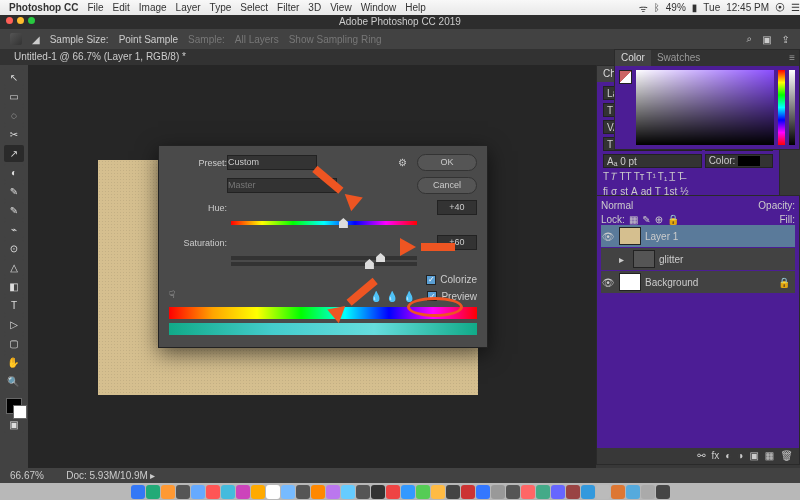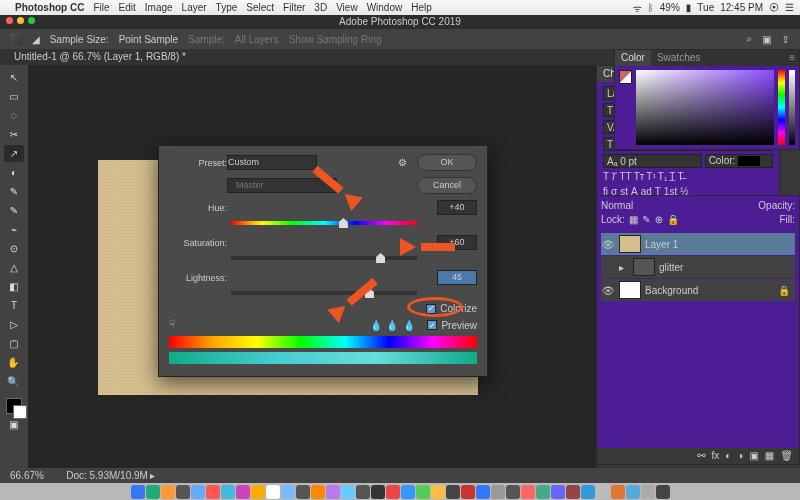--- a/index.html
+++ b/index.html
@@ -1,17 +1,17 @@
 <!DOCTYPE html>
 <html><head>
 <meta charset="utf-8">
 <style>
 *{margin:0;padding:0;box-sizing:border-box;font-family:-apple-system,Helvetica,Arial,sans-serif;font-size:10px;color:#ccc;}
 body{width:800px;height:500px;background:#323232;overflow:hidden;position:relative;}
-.menubar{height:15px;background:linear-gradient(#f8f8f8,#e8e8e8);display:flex;align-items:center;padding:0 6px;font-size:9px;color:#333;}
+.menubar{height:15px;background:linear-gradient(#f8f8f8,#e8e8e8);display:flex;align-items:center;padding:0 0;font-size:9px;color:#333;}
 .menubar span{color:#333;margin-right:9px;}
 .menubar .right{margin-left:auto;display:flex;gap:6px;align-items:center;}
 .menubar .right span{margin:0;}
 .appbar{height:14px;background:#2d2d2d;text-align:center;font-size:9px;line-height:14px;color:#bbb;position:relative;}
 .appbar .dots{position:absolute;left:6px;top:2px;display:flex;gap:4px;}
 .appbar .dot{width:7px;height:7px;border-radius:50%;}
 .appbar .red{background:#ff5f57;}
 .appbar .yel{background:#febc2e;}
 .appbar .grn{background:#28c840;}
 .optbar{height:20px;background:#424242;display:flex;align-items:center;padding:0 10px;gap:10px;font-size:8px;color:#bbb;}
@@ -150,21 +150,21 @@
         <div class="row">
           <label>Preset:</label>
           <div class="valbox" style="width:90px;text-align:left;">Custom</div>
           <span style="flex:1"></span>
           <span>⚙</span>
           <div style="width:10px"></div>
           <div class="btn">OK</div>
         </div>
         <div class="row">
           <label></label>
-          <div class="valbox" style="width:110px;text-align:left;padding-left:8px;color:#777">Master</div>
+          <div class="valbox" style="width:110px;text-align:left;padding-left:0;color:#777">Master</div>
           <span style="flex:1"></span>
           <div class="btn">Cancel</div>
         </div>
 
         <div class="row" style="margin-top:6px">
           <label>Hue:</label>
           <div class="sliderbox"></div>
           <div class="valbox">+40</div>
         </div>
         <div class="track huegrad" style="margin-left:62px;margin-right:60px">
@@ -173,25 +173,20 @@
 
         <div class="row" style="margin-top:10px">
           <label>Saturation:</label>
           <div class="sliderbox"></div>
           <div class="valbox">+60</div>
         </div>
         <div class="track" style="margin-left:62px;margin-right:60px">
             <div class="thumb" style="left:78%"></div>
           </div>
 
-        <div class="row" style="margin-top:10px">
-          <label>Lightness:</label>
-          <div class="sliderbox"></div>
-          <div class="valbox" style="background:#4a7aaa">45</div>
-        </div>
         <div class="track" style="margin-left:62px;margin-right:60px">
             <div class="thumb" style="left:72%"></div>
           </div>
 
         <div style="display:flex;justify-content:flex-end;margin-top:8px;gap:10px">
           <div class="checkwrap">
               <div class="check">✓</div>
               <span>Colorize</span>
             </div>
         </div>
@@ -284,21 +279,21 @@
         <div style="width:6px;height:75px;background:linear-gradient(#fff,#000)"></div>
       </div>
     </div>
 
     <div class="panel" style="position:absolute;right:0;top:195px;width:204px;height:270px">
       <div class="layerbody">
         <div style="display:flex;gap:6px;font-size:8px;color:#888;margin-bottom:3px">
           <span>Normal</span>
           <span style="margin-left:auto">Opacity:</span>
         </div>
-        <div style="display:flex;gap:4px;font-size:8px;color:#888;margin-bottom:8px">
+        <div style="display:flex;gap:4px;font-size:8px;color:#888;margin-bottom:0">
           <span>Lock:</span>
           <span>▦</span>
             <span>✎</span>
             <span>⊕</span>
             <span>🔒</span>
           <span style="margin-left:auto">Fill:</span>
         </div>
         <div class="lyr sel">
           <div class="eye">👁</div>
           <div class="thumbsq sand"></div>

